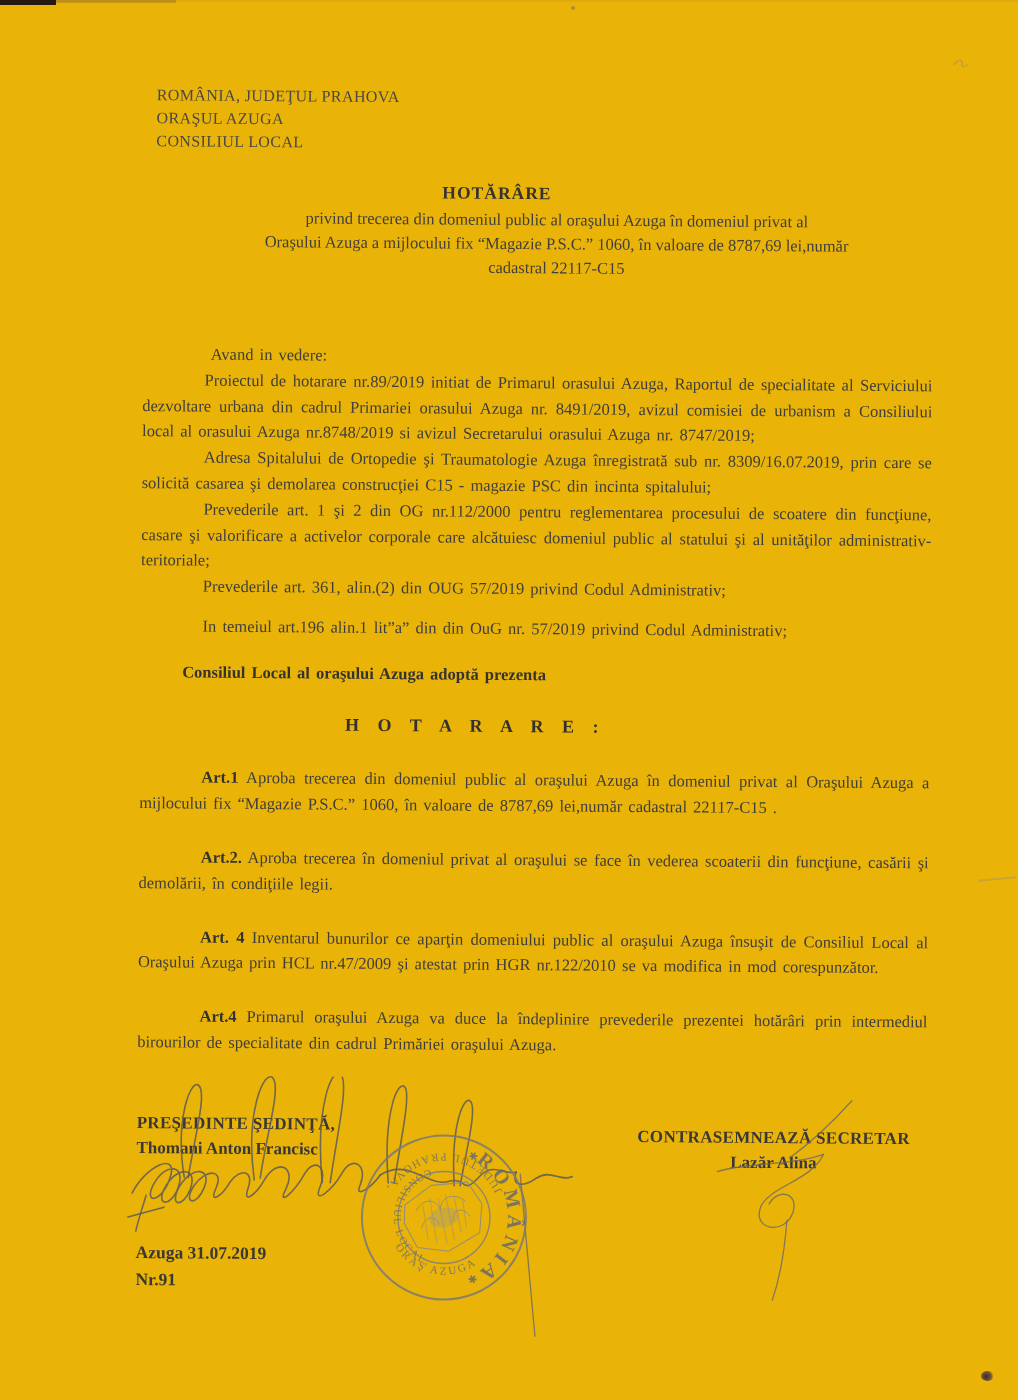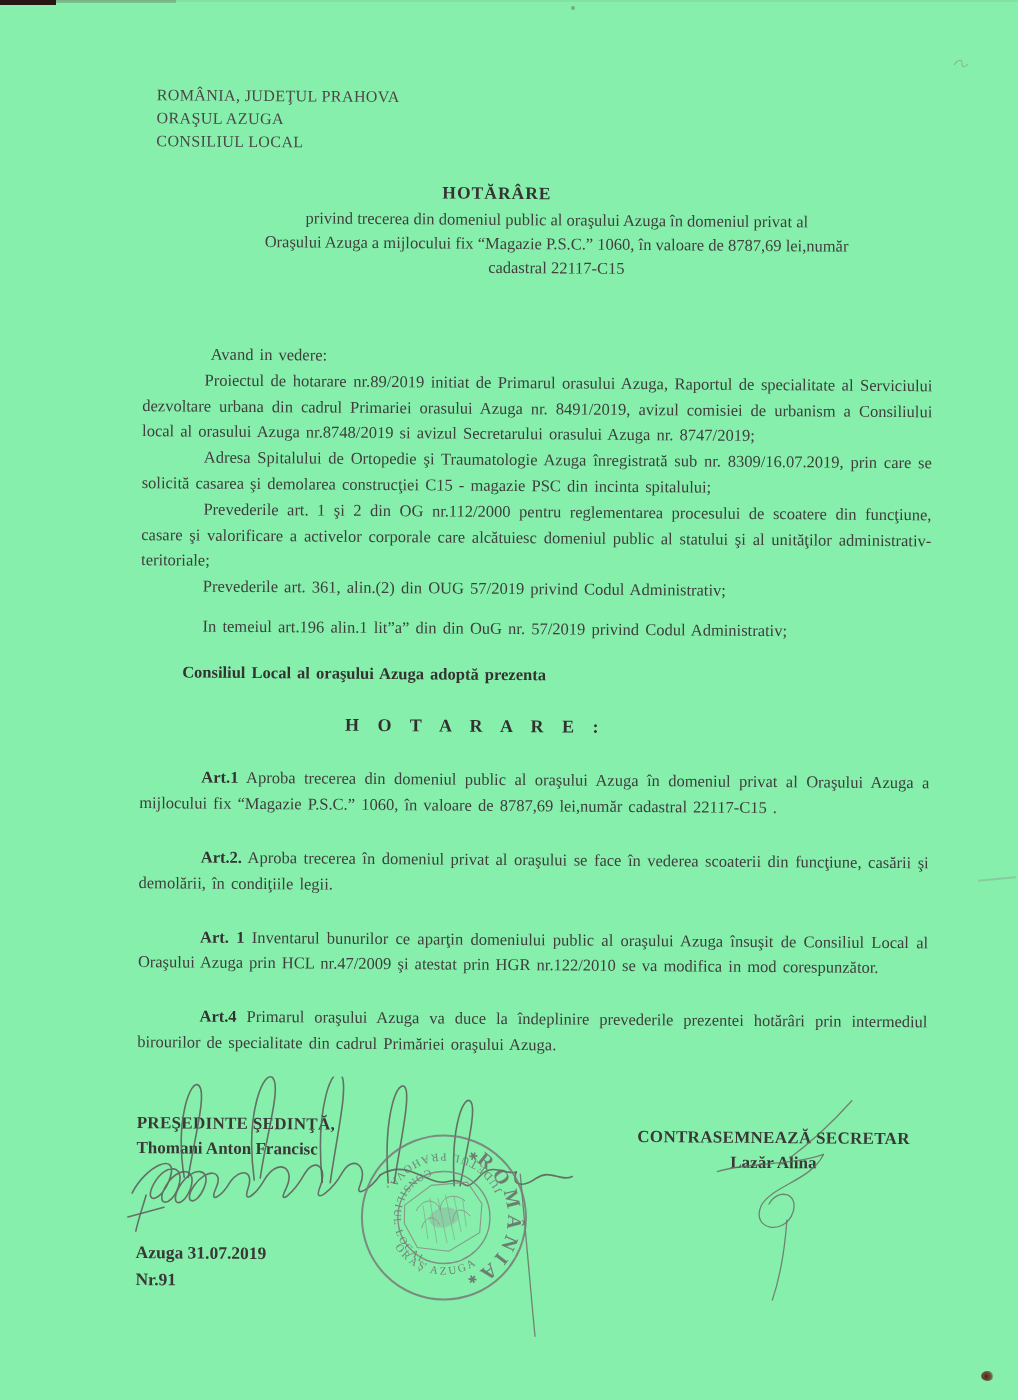--- a/index.html
+++ b/index.html
@@ -1,19 +1,19 @@
 <!DOCTYPE html>
 <html><head>
 <meta charset="utf-8">
 <style>
   html,body{margin:0;padding:0;background:#e8e6e1;}
   .page{
     position:relative;
     width:1018px;height:1400px;
-    background:#86efac;
+    background:#eab308;
     overflow:hidden;
     font-family:"Liberation Serif","DejaVu Serif",serif;
     color:#3f3e3c;
   }
   .content{
     position:absolute;inset:0;
     transform:rotate(0.45deg);
     transform-origin:509px 700px;
   }
   
@@ -90,21 +90,21 @@
       <p class="recital">Proiectul de hotarare nr.89/2019 initiat de Primarul orasului Azuga, Raportul de specialitate al Serviciului dezvoltare urbana din cadrul Primariei orasului Azuga nr. 8491/2019, avizul comisiei de urbanism  a Consiliului local al orasului Azuga nr.8748/2019 si avizul Secretarului orasului Azuga nr. 8747/2019;</p>
       <p class="recital">Adresa Spitalului de Ortopedie şi Traumatologie Azuga înregistrată sub nr. 8309/16.07.2019, prin care se solicită casarea şi demolarea construcţiei C15 - magazie PSC din incinta spitalului;</p>
       <p class="recital">Prevederile  art. 1 şi 2 din OG  nr.112/2000 pentru reglementarea procesului de scoatere din funcţiune, casare şi valorificare a activelor corporale care alcătuiesc domeniul public al statului şi al unităţilor administrativ-teritoriale;</p>
       <p class="recital">Prevederile art. 361, alin.(2) din OUG 57/2019 privind Codul Administrativ;</p>
       <p class="recital gap">In temeiul art.196 alin.1 lit”a” din din OuG nr. 57/2019 privind Codul Administrativ;</p>
       <p class="adoption">Consiliul Local al oraşului Azuga adoptă prezenta</p>
       <p class="decision-heading">H O T A R A R E :</p>
 
       <p class="article"><b>Art.1</b> <span>Aproba   trecerea   din domeniul public al oraşului Azuga în domeniul privat al Oraşului Azuga a mijlocului fix  “Magazie P.S.C.” 1060, în valoare de 8787,69 lei,număr cadastral 22117-C15 .</span></p>
       <p class="article"><b>Art.2.</b> <span>Aproba trecerea  în domeniul privat  al oraşului se face în vederea scoaterii din funcţiune,  casării şi demolării, în condiţiile legii.</span></p>
-      <p class="article"><b>Art. 1</b> <span>Inventarul bunurilor ce aparţin domeniului public al oraşului Azuga însuşit de Consiliul Local al Oraşului Azuga prin HCL nr.47/2009 şi   atestat  prin HGR nr.122/2010 se va modifica in mod corespunzător.</span></p>
+      <p class="article"><b>Art. 4</b> <span>Inventarul bunurilor ce aparţin domeniului public al oraşului Azuga însuşit de Consiliul Local al Oraşului Azuga prin HCL nr.47/2009 şi   atestat  prin HGR nr.122/2010 se va modifica in mod corespunzător.</span></p>
       <p class="article"><b>Art.4</b> <span>Primarul oraşului Azuga va duce la îndeplinire prevederile prezentei hotărâri prin intermediul birourilor de specialitate din cadrul Primăriei oraşului Azuga.</span></p>
     </div>
 
     <div class="abs sig-left">
       <div class="sig-title">PREŞEDINTE ŞEDINŢĂ,</div>
       <div class="sig-name">Thomani Anton Francisc</div>
     </div>
 
     <svg class="abs" style="left:128px;top:1078px;" width="480" height="280" viewBox="0 0 480 280">
       <path class="ink" d="M8,118 C22,90 54,76 46,102 C38,128 18,130 30,108 C42,86 62,90 54,112 C46,134 30,130 42,110 C54,90 74,92 66,114 C58,134 44,130 56,110 C68,90 88,92 80,112 C72,132 58,128 70,110 C82,92 100,94 92,112 C84,130 98,120 106,106 C116,92 130,94 124,112 C118,130 132,118 140,104 C154,80 172,92 162,112 C152,132 170,116 180,98 C190,80 204,90 196,110 C188,130 208,114 218,96 C228,78 244,88 236,108 C230,122 246,112 256,98"></path>

